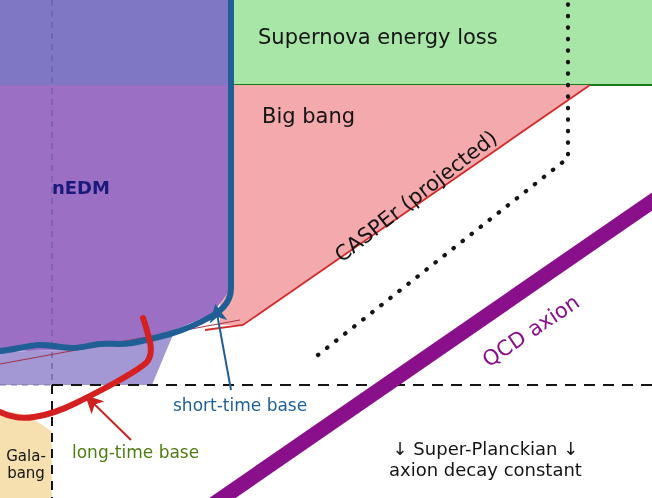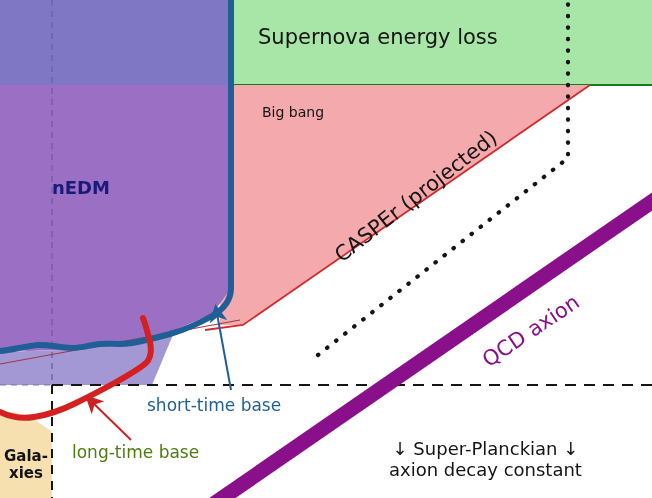--- a/index.html
+++ b/index.html
@@ -4,29 +4,29 @@
 <style>
   html,body{margin:0;padding:0;background:#ffffff;}
   body{width:652px;height:498px;overflow:hidden;
        font-family:"DejaVu Sans","Liberation Sans",sans-serif;}
   #plot{position:relative;width:652px;height:498px;overflow:hidden;background:#ffffff;}
   #plot svg{position:absolute;left:0;top:0;}
   .lbl{position:absolute;white-space:nowrap;line-height:1.15;}
   .lbl.ctr{text-align:center;}
 
   .supernova-label{left:258px;top:25px;font-size:21px;color:#141414;}
-  .bbn-label{left:262px;top:104px;font-size:14px;color:#141414;text-align:center;}
+  .bbn-label{left:262px;top:104px;font-size:21px;color:#141414;text-align:center;}
   .nedm-label{left:52px;top:178px;font-size:18px;font-weight:bold;color:#1a1a7a;}
   .casper-label{left:330px;top:248px;font-size:21px;color:#141414;
        transform:rotate(-38deg);transform-origin:0 0;}
   .qcd-label{left:478px;top:352px;font-size:21px;color:#8a0f8a;
        transform:rotate(-34deg);transform-origin:0 0;}
-  .shorttime-label{left:147px;top:396px;font-size:17px;color:#1f5f96;}
+  .shorttime-label{left:173px;top:396px;font-size:17px;color:#1f5f96;}
   .longtime-label{left:72px;top:443px;font-size:17px;color:#4d7c0f;}
-  .galaxies-label{left:2px;top:448px;font-size:15px;color:#141414;text-align:center;width:48px;font-weight:bold;}
+  .galaxies-label{left:2px;top:448px;font-size:15px;color:#141414;text-align:center;width:48px;}
   .superplanck-label{left:389px;top:439px;font-size:18px;color:#141414;text-align:center;}
 </style>
 </head>
 <body>
 
 <div id="plot">
 
   <svg width="652" height="498" viewBox="0 0 652 498">
 
     <path d="M 230,0 L 652,0 L 652,85 L 230,85 Z" fill="#a8e6a8"></path>
@@ -103,21 +103,21 @@
   <div class="lbl casper-label">CASPEr (projected)</div>
 
   <div class="lbl qcd-label">QCD axion</div>
 
   <div class="lbl shorttime-label">short-time base</div>
 
   <div class="lbl longtime-label">long-time base</div>
 
   <div class="lbl galaxies-label ctr">
     <div>Gala-</div>
-    <div>xies</div>
+    <div>bang</div>
   </div>
 
   <div class="lbl superplanck-label ctr">
     <div>↓ Super-Planckian ↓</div>
     <div>axion decay constant</div>
   </div>
 
 </div>
 
 </body></html>

